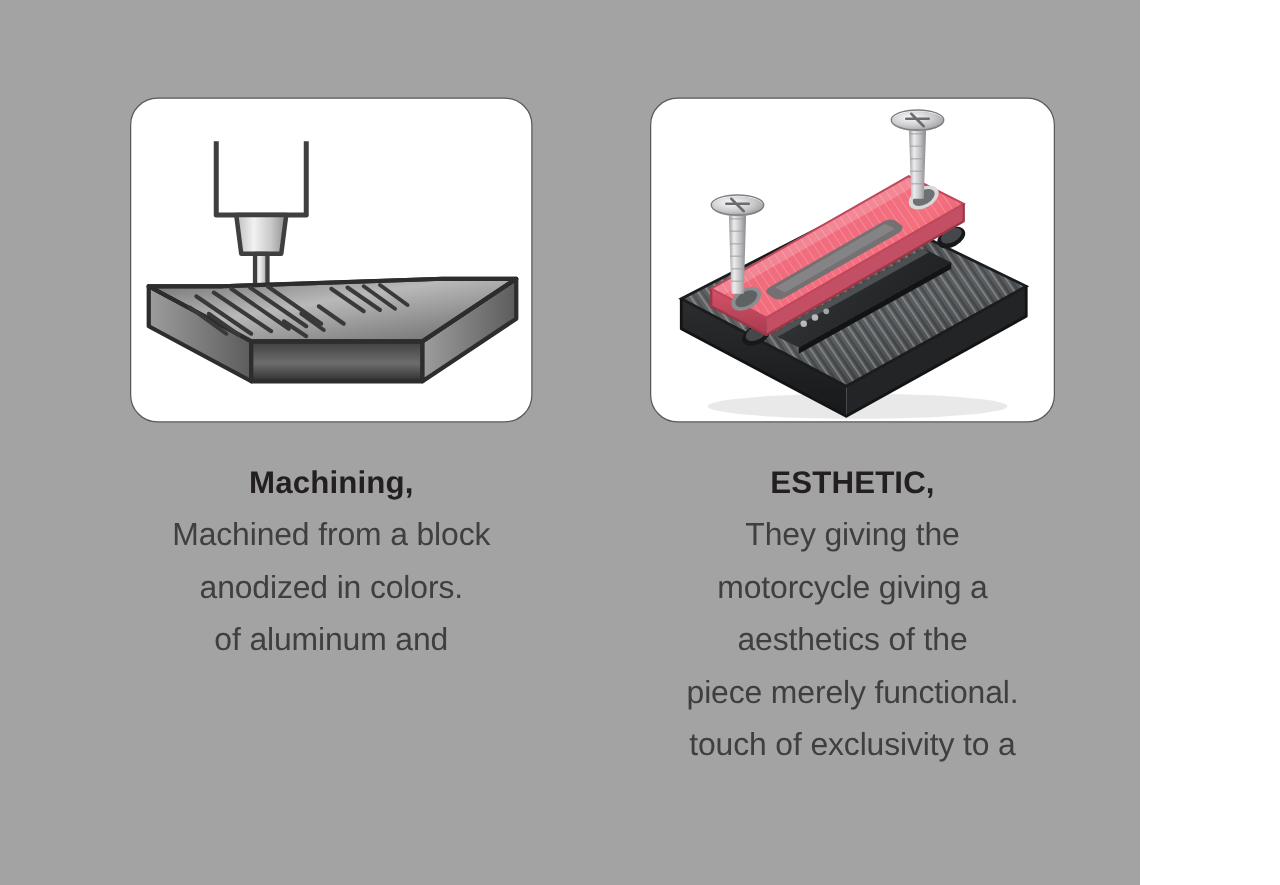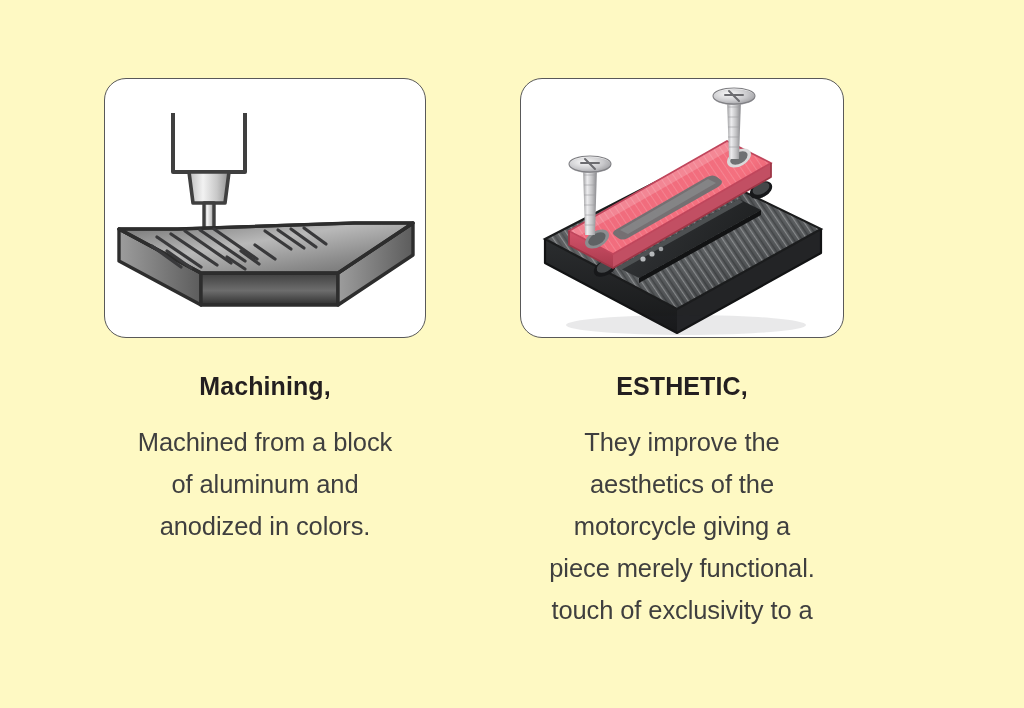--- a/index.html
+++ b/index.html
@@ -10,23 +10,23 @@
   }
   body {
     width: 1024px;
     height: 708px;
     overflow: hidden;
     font-family: "Liberation Sans", sans-serif;
     -webkit-font-smoothing: antialiased;
   }
   .page {
     position: relative;
-    width: 1024px;
+    width: 912px;
     height: 708px;
-    background: #fef9c3;
+    background: #a3a3a3;
   }
 
   
   .feature {
     position: absolute;
     width: 340px;
   }
   .feature.left  { left: 95px;  top: 78px; }
   .feature.right { left: 512px; top: 78px; }
 
@@ -58,21 +58,21 @@
     color: #231f20;
     line-height: 32px;
     letter-spacing: 0.1px;
   }
   .caption-body {
     font-size: 25.5px;
     font-weight: 400;
     color: #3f3f3f;
     line-height: 42px;
     letter-spacing: -0.1px;
-    margin-top: 19px;
+    margin-top: 5px;
   }
   .caption-body .ln { display: block; }
 </style>
 </head>
 <body>
 
 <div class="page">
 
   <div class="feature left">
 
@@ -143,22 +143,22 @@
             <line x1="199" y1="149" x2="221" y2="165"></line>
           </g>
         </g>
       </svg>
     </div>
 
     <div class="caption">
       <div class="caption-title">Machining,</div>
       <div class="caption-body">
         <span class="ln">Machined from a block</span>
+        <span class="ln">anodized in colors.</span>
         <span class="ln">of aluminum and</span>
-        <span class="ln">anodized in colors.</span>
       </div>
     </div>
   </div>
 
   <div class="feature right">
 
     <div class="icon-card">
       <svg width="324" height="258" viewBox="0 0 324 258">
         <defs>
           <linearGradient id="baseTop" x1="0.1" y1="0" x2="0.9" y2="1">
@@ -301,22 +301,22 @@
           <path d="M204,16 L222,16 M208,12 L218,22" stroke="#6c6c70" stroke-width="2" stroke-linecap="round"></path>
         </g>
 
         <ellipse cx="165" cy="246" rx="120" ry="10" fill="#2b2c2e" opacity="0.10"></ellipse>
       </svg>
     </div>
 
     <div class="caption">
       <div class="caption-title">ESTHETIC,</div>
       <div class="caption-body">
-        <span class="ln">They improve the</span>
+        <span class="ln">They giving the</span>
+        <span class="ln">motorcycle giving a</span>
         <span class="ln">aesthetics of the</span>
-        <span class="ln">motorcycle giving a</span>
         <span class="ln">piece merely functional.</span>
         <span class="ln">touch of exclusivity to a</span>
       </div>
     </div>
   </div>
 
 </div>
 
 </body></html>

